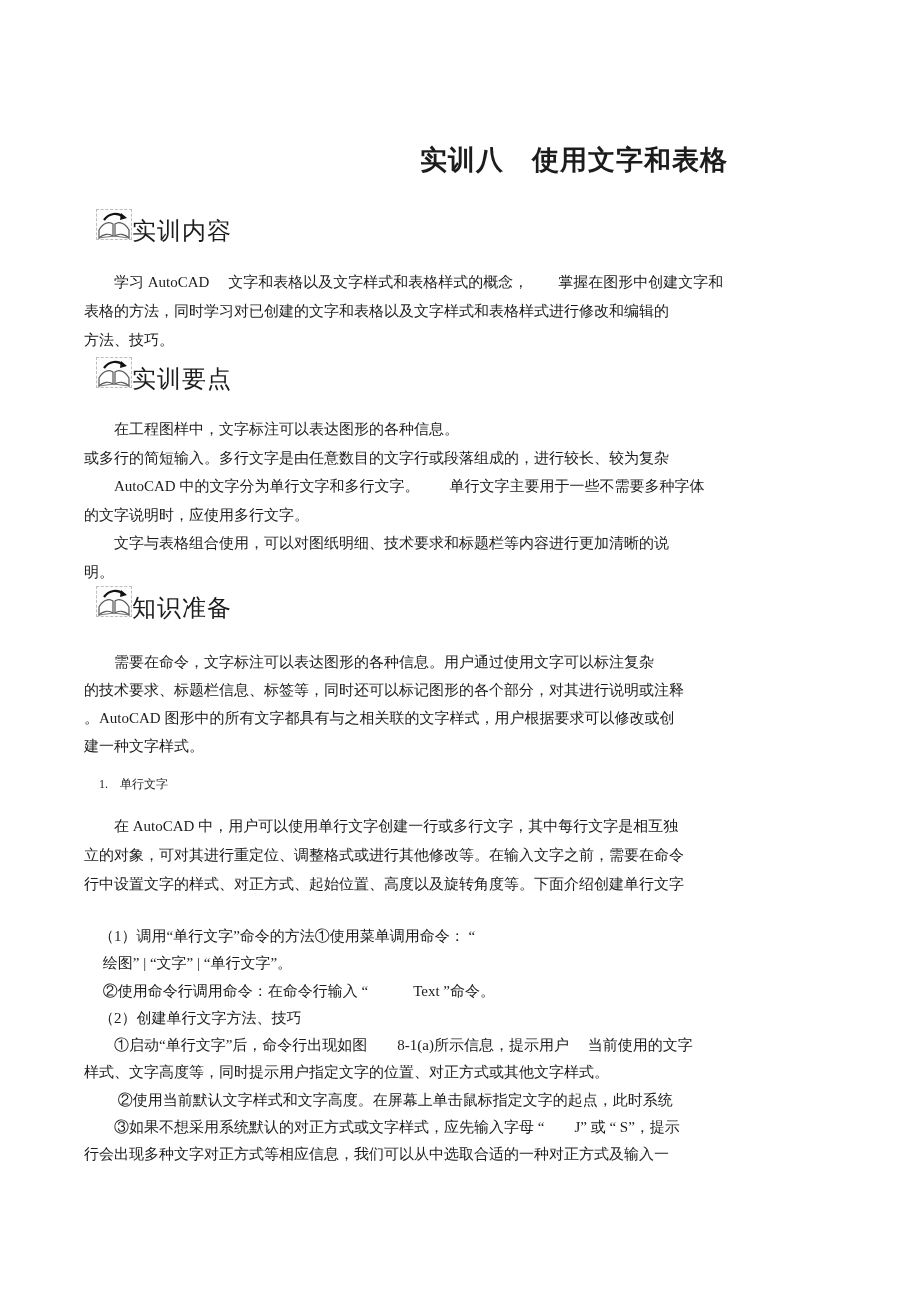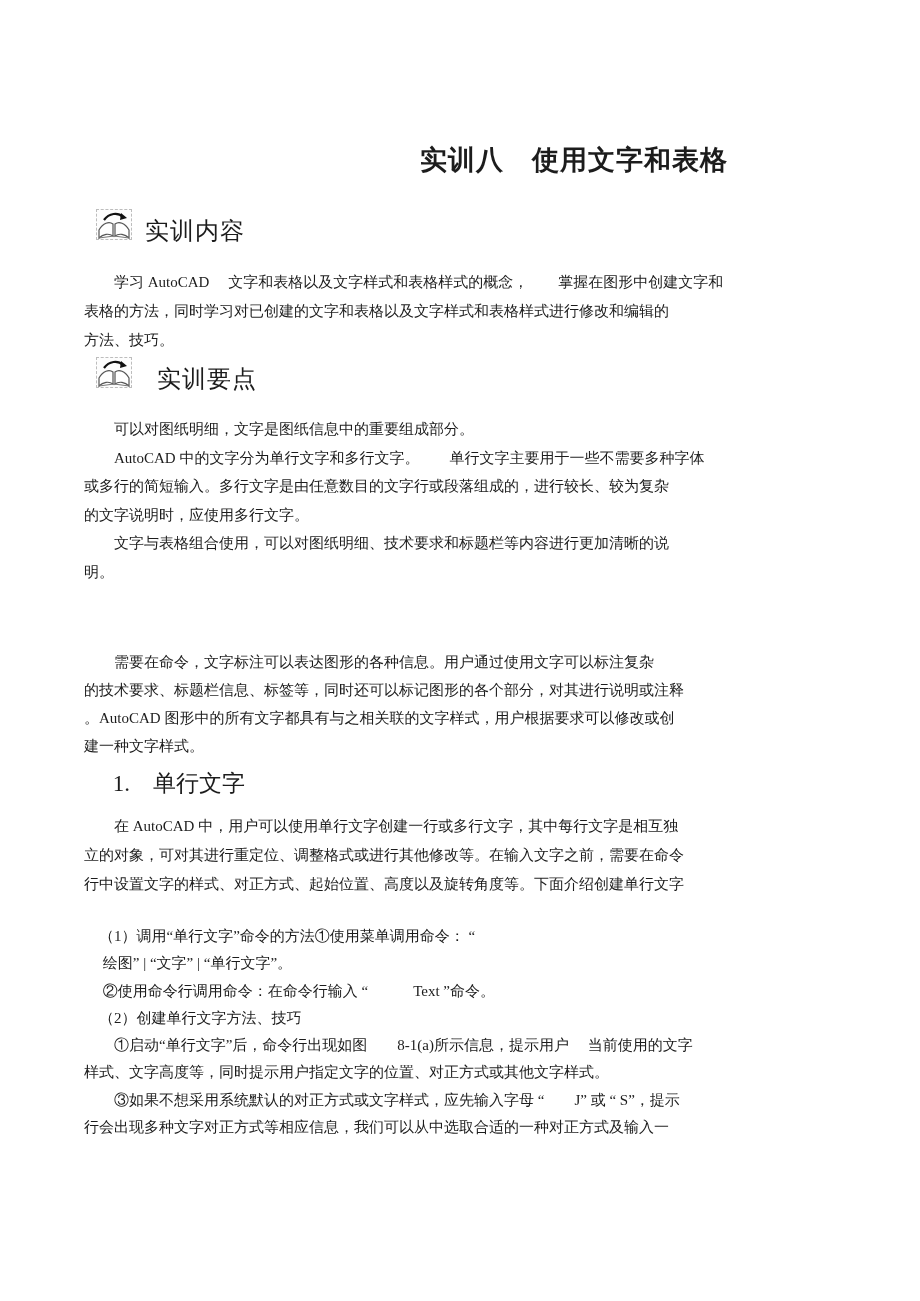--- a/index.html
+++ b/index.html
@@ -27,34 +27,34 @@
     width:36px; height:31px;
     border:1px dashed #bdbdbd;
     box-sizing:border-box;
     flex:0 0 auto;
     background:#fdfdfd;
   }
   .section-label {
     font-size:24px;
     line-height:26px;
     margin-top:9px;
-    margin-left:13px;
+    margin-left:0;
     white-space:pre;
     letter-spacing:1px;
   }
   .para .line {
     white-space:pre;
     font-size:15px;
   }
   .lh29 { line-height:29px; }
   .lh286 { line-height:28.6px; }
   .lh28 { line-height:28px; }
   .lh273 { line-height:27.3px; }
   .single-heading {
-    font-size:23px;
+    font-size:12px;
     line-height:24px;
     white-space:pre;
     text-align:right;
   }
 </style>
 </head>
 <body>
 
 <div class="page">
 
@@ -72,42 +72,54 @@
     </span>
     <span class="section-label">实训内容</span>
   </div>
 
   <div class="abs para lh29" style="left:84px; top:268px;">
       <div class="line">　　学习 AutoCAD　 文字和表格以及文字样式和表格样式的概念，　　掌握在图形中创建文字和</div>
       <div class="line">表格的方法，同时学习对已创建的文字和表格以及文字样式和表格样式进行修改和编辑的</div>
       <div class="line">方法、技巧。</div>
     </div>
 
-  <div class="abs section-row" style="left:96px; top:357px;gap:12px;">
+  <div class="abs section-row" style="left:96px; top:357px;">
     <span class="icon-box">
       <svg width="34" height="29" viewBox="0 0 34 29">
         <path d="M2 20 C6 13 12 11 16 14 L16 26 C12 23 6 24 2 28 Z" fill="#ffffff" stroke="#555" stroke-width="1.2"></path>
         <path d="M32 20 C28 13 22 11 18 14 L18 26 C22 23 28 24 32 28 Z" fill="#ffffff" stroke="#555" stroke-width="1.2"></path>
         <path d="M2 28 L17 26 L32 28" fill="none" stroke="#777" stroke-width="1"></path>
         <path d="M7 10 C12 3 21 2 26 7" fill="none" stroke="#111" stroke-width="2.2"></path>
         <polygon points="24,3 30,8 23,10" fill="#111"></polygon>
       </svg>
     </span>
     <span class="section-label">实训要点</span>
   </div>
 
   <div class="abs para lh286" style="left:84px; top:415px;">
-      <div class="line">　　可以对图纸明细，文字是图纸信息中的重要组成部分。</div>
+      <div class="line">　　在工程图样中，文字标注可以表达图形的各种信息。</div>
+      <div class="line">或多行的简短输入。多行文字是由任意数目的文字行或段落组成的，进行较长、较为复杂</div>
       <div class="line">　　AutoCAD 中的文字分为单行文字和多行文字。　　单行文字主要用于一些不需要多种字体</div>
-      <div class="line">或多行的简短输入。多行文字是由任意数目的文字行或段落组成的，进行较长、较为复杂</div>
       <div class="line">的文字说明时，应使用多行文字。</div>
       <div class="line">　　文字与表格组合使用，可以对图纸明细、技术要求和标题栏等内容进行更加清晰的说</div>
       <div class="line">明。</div>
     </div>
 
+  <div class="abs section-row" style="left:96px; top:586px;">
+    <span class="icon-box">
+      <svg width="34" height="29" viewBox="0 0 34 29">
+        <path d="M2 20 C6 13 12 11 16 14 L16 26 C12 23 6 24 2 28 Z" fill="#ffffff" stroke="#555" stroke-width="1.2"></path>
+        <path d="M32 20 C28 13 22 11 18 14 L18 26 C22 23 28 24 32 28 Z" fill="#ffffff" stroke="#555" stroke-width="1.2"></path>
+        <path d="M2 28 L17 26 L32 28" fill="none" stroke="#777" stroke-width="1"></path>
+        <path d="M7 10 C12 3 21 2 26 7" fill="none" stroke="#111" stroke-width="2.2"></path>
+        <polygon points="24,3 30,8 23,10" fill="#111"></polygon>
+      </svg>
+    </span>
+    <span class="section-label">知识准备</span>
+  </div>
 
   <div class="abs para lh28" style="left:84px; top:648px;">
       <div class="line">　　需要在命令，文字标注可以表达图形的各种信息。用户通过使用文字可以标注复杂</div>
       <div class="line">的技术要求、标题栏信息、标签等，同时还可以标记图形的各个部分，对其进行说明或注释</div>
       <div class="line">。AutoCAD 图形中的所有文字都具有与之相关联的文字样式，用户根据要求可以修改或创</div>
       <div class="line">建一种文字样式。</div>
     </div>
 
   <div class="abs single-heading" style="left:84px; top:772px;">　 1.　单行文字</div>
 
@@ -117,17 +129,18 @@
       <div class="line">行中设置文字的样式、对正方式、起始位置、高度以及旋转角度等。下面介绍创建单行文字</div>
     </div>
 
   <div class="abs para lh273" style="left:84px; top:923px;">
       <div class="line">　（1）调用“单行文字”命令的方法①使用菜单调用命令： “</div>
       <div class="line">　 绘图” | “文字” | “单行文字”。</div>
       <div class="line">　 ②使用命令行调用命令：在命令行输入 “　　　Text ”命令。</div>
       <div class="line">　（2）创建单行文字方法、技巧</div>
       <div class="line">　　①启动“单行文字”后，命令行出现如图　　8-1(a)所示信息，提示用户　 当前使用的文字</div>
       <div class="line">样式、文字高度等，同时提示用户指定文字的位置、对正方式或其他文字样式。</div>
+      <div class="line">　　 ②使用当前默认文字样式和文字高度。在屏幕上单击鼠标指定文字的起点，此时系统</div>
       <div class="line">　　③如果不想采用系统默认的对正方式或文字样式，应先输入字母 “　　J” 或 “ S”，提示</div>
       <div class="line">行会出现多种文字对正方式等相应信息，我们可以从中选取合适的一种对正方式及输入一</div>
     </div>
 
 </div>
 
 </body></html>

